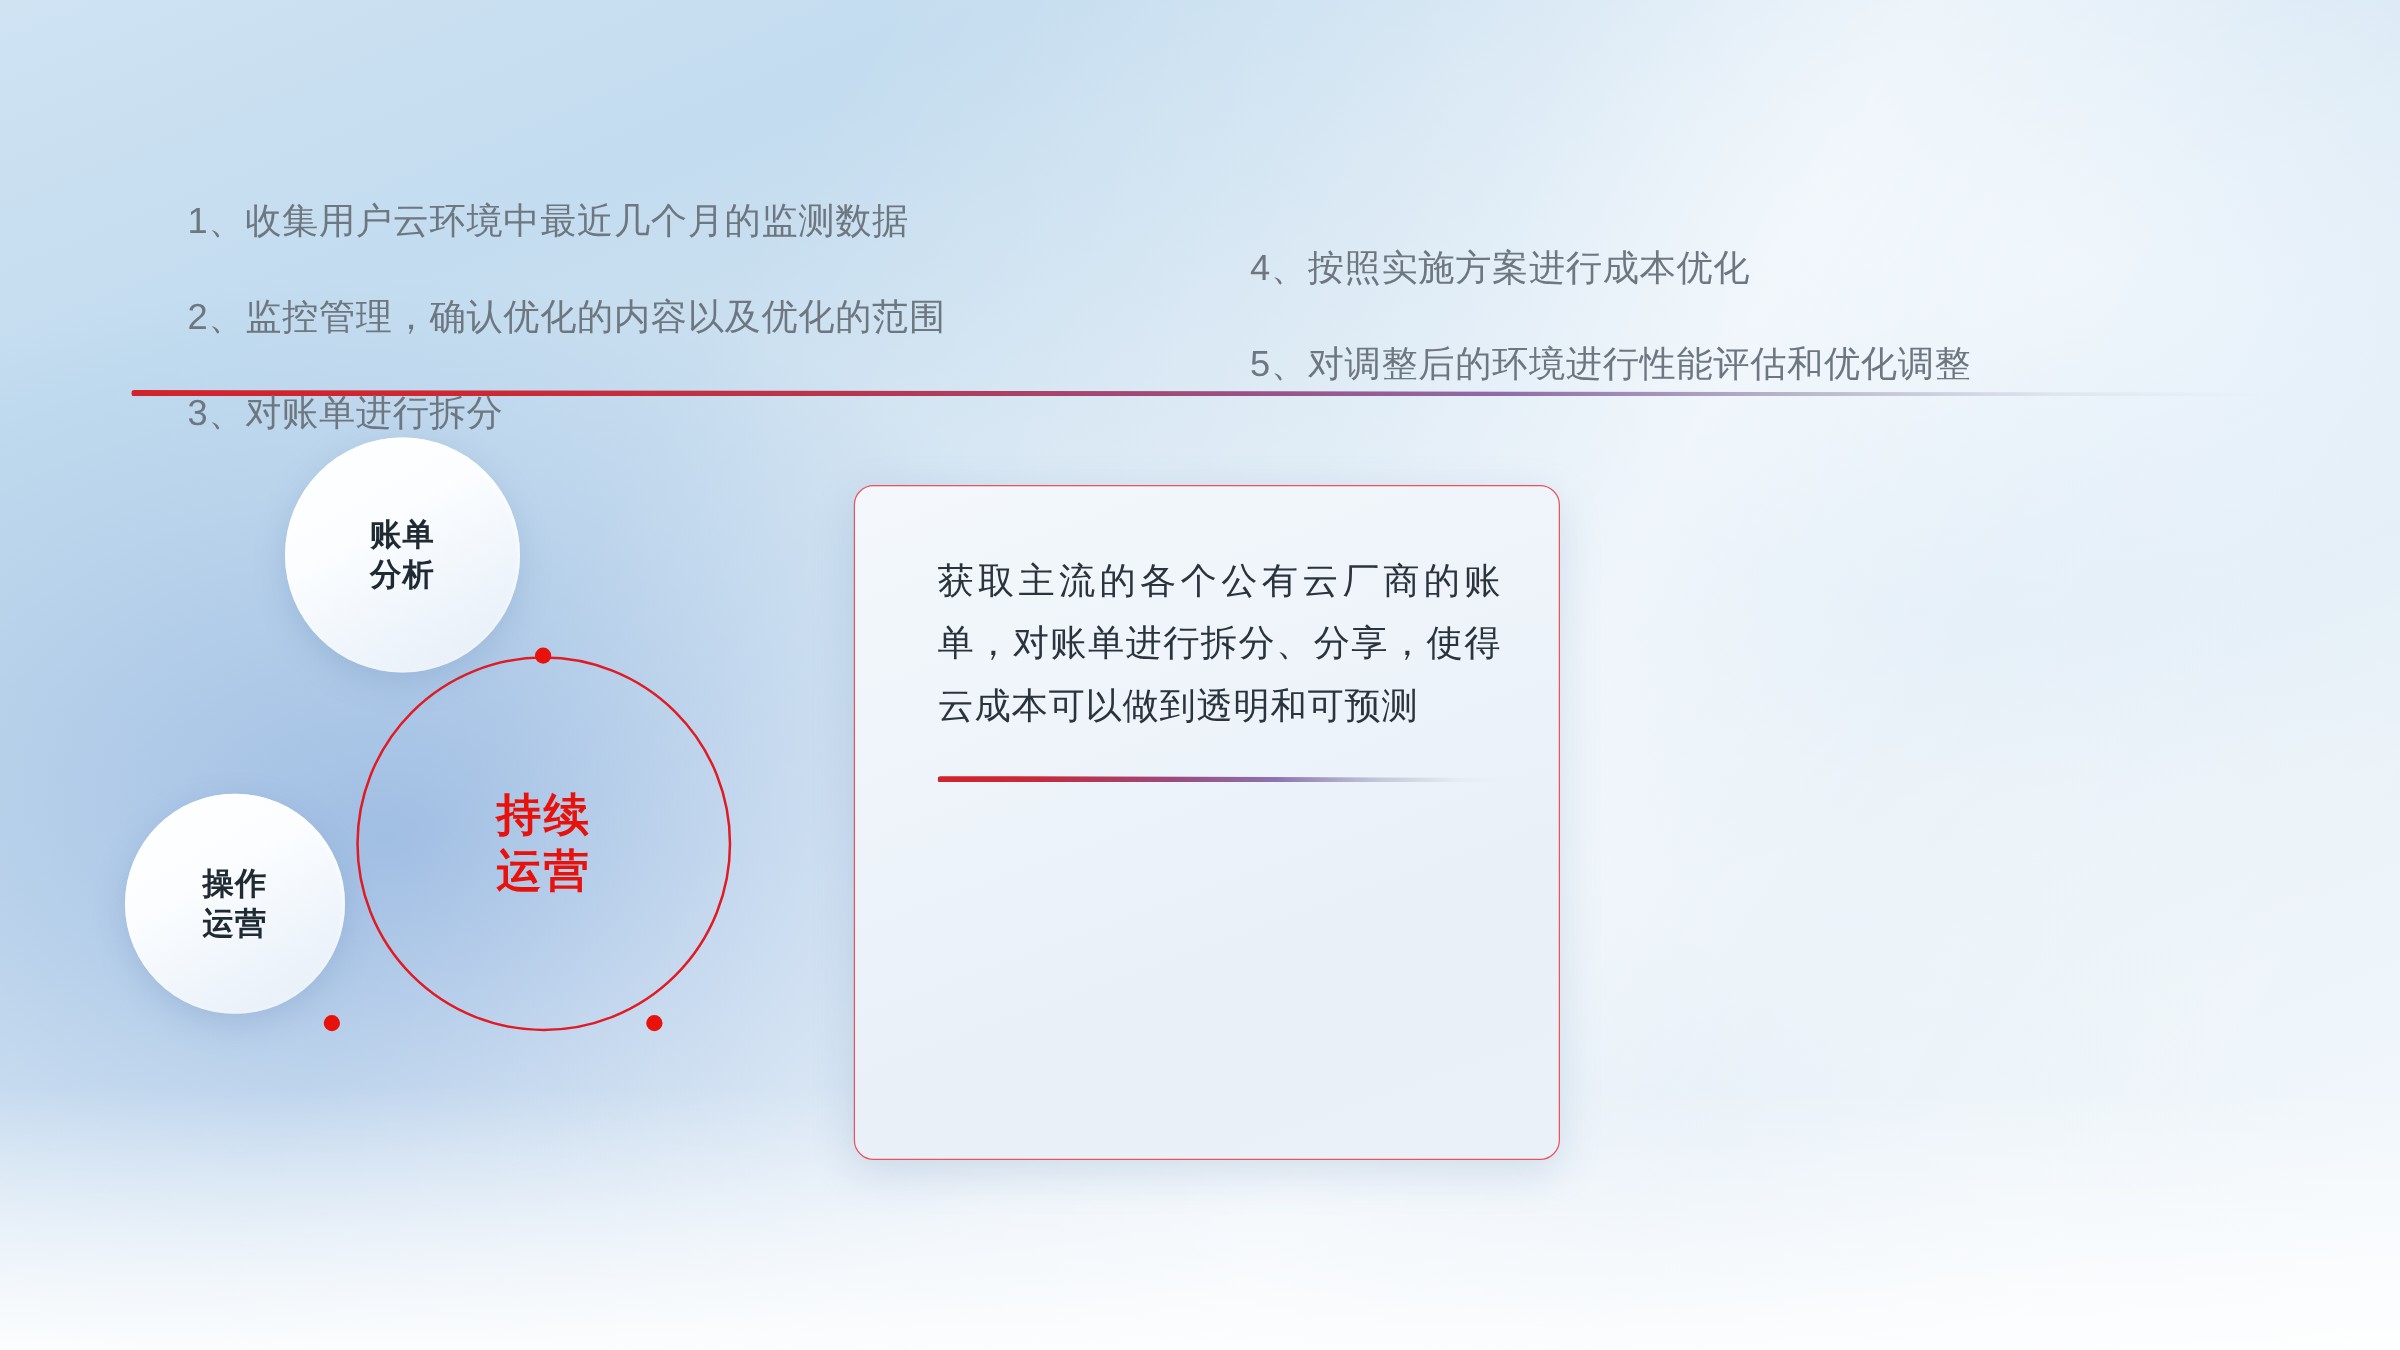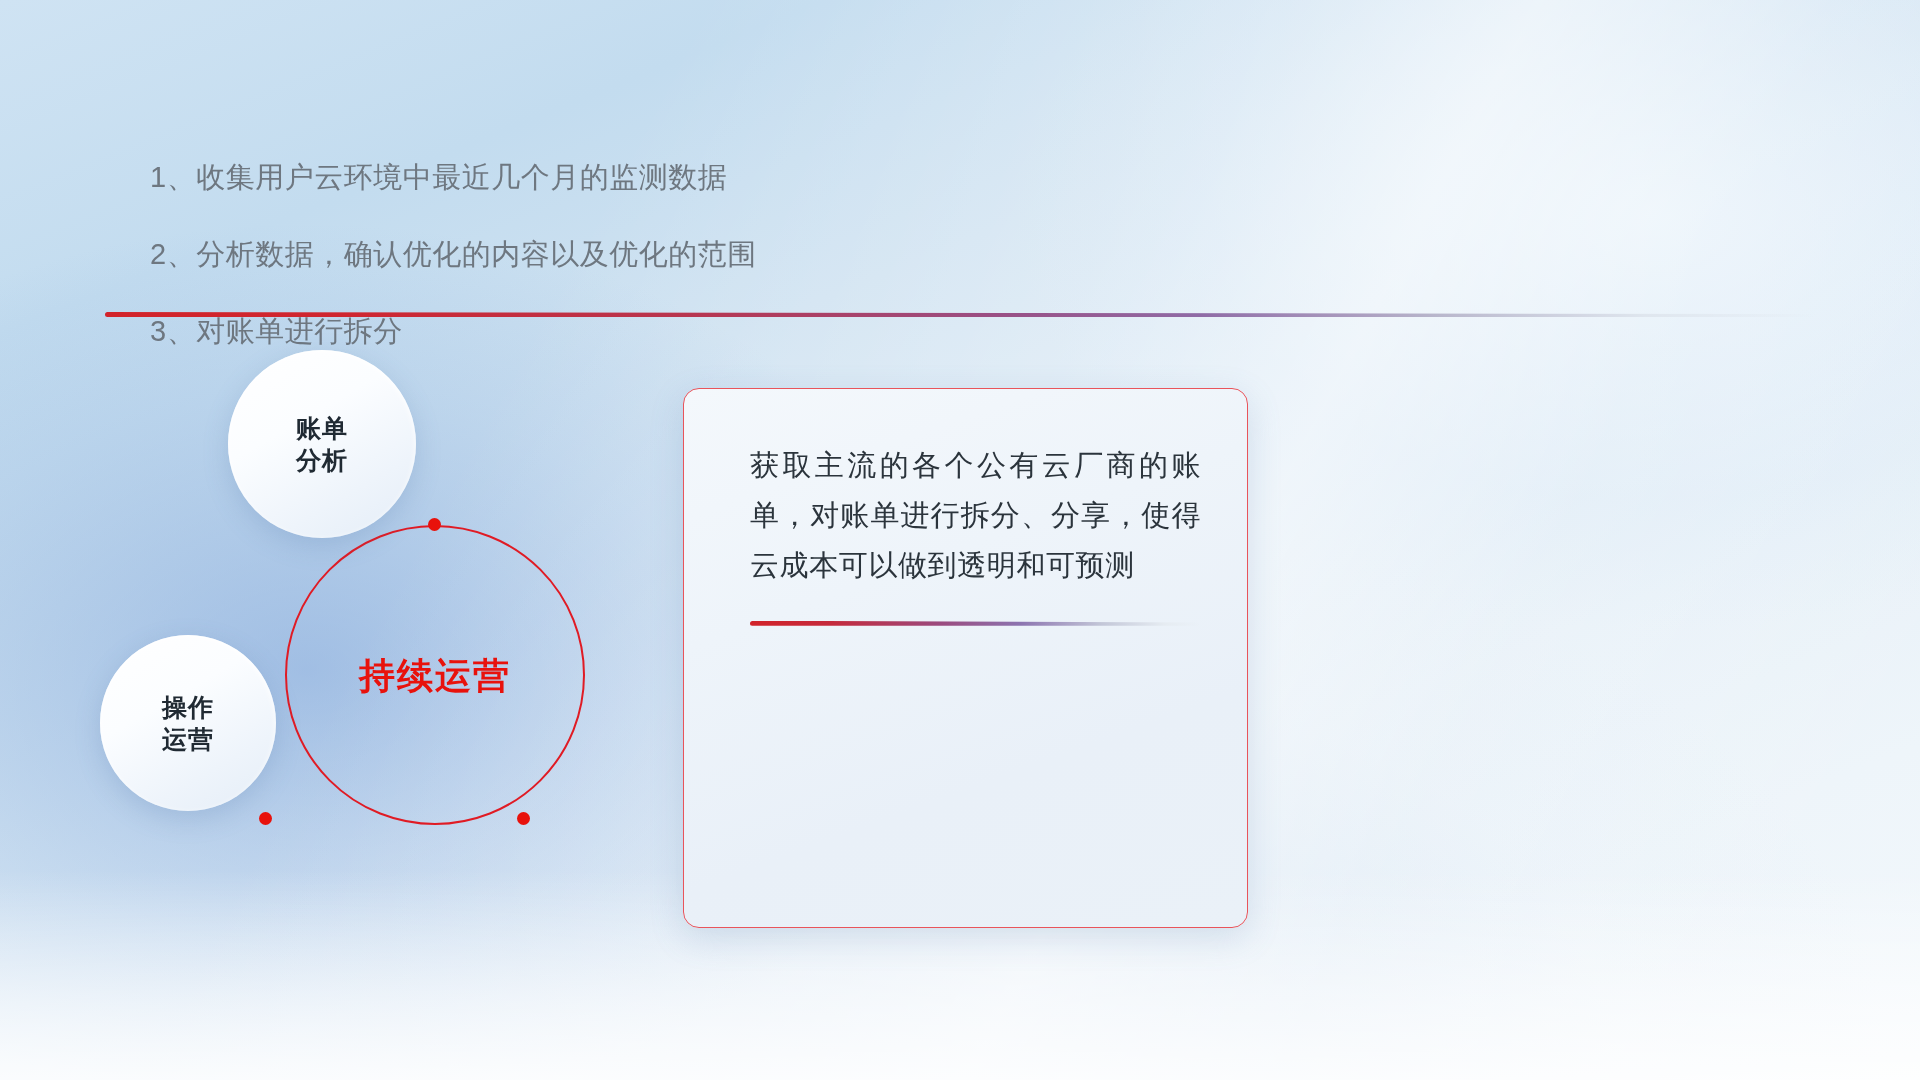--- a/index.html
+++ b/index.html
@@ -103,28 +103,29 @@
     border-radius: 50%;
     box-sizing: border-box;
   }
   .ring-label {
     position: absolute;
     left: 185px;
     top: 175px;
     width: 300px;
     height: 300px;
     display: flex;
-    flex-direction: row;
+    flex-direction: column;
     align-items: center;
     justify-content: center;
     color: #e8120c;
     font-size: 36px;
     font-weight: 700;
     line-height: 1.25;
     letter-spacing: 2px;
+    font-family: Liberation Serif, serif;
   }
   .bubble {
     position: absolute;
     border-radius: 50%;
     display: flex;
     flex-direction: column;
     align-items: center;
     justify-content: center;
     color: #202a33;
     font-size: 25px;
@@ -201,27 +202,35 @@
 </head>
 <body>
 
 <div id="slide">
 
   <div class="steps steps-left">
     <div class="step-line">
       <span class="step-num">1、</span><span>收集用户云环境中最近几个月的监测数据</span>
     </div>
     <div class="step-line">
-      <span class="step-num">2、</span><span>分析数据，确认优化的内容以及优化的范围</span>
+      <span class="step-num">2、</span><span>监控管理，确认优化的内容以及优化的范围</span>
     </div>
     <div class="step-line">
       <span class="step-num">3、</span><span>对账单进行拆分</span>
     </div>
   </div>
 
+  <div class="steps steps-right">
+    <div class="step-line">
+      <span class="step-num">4、</span><span>按照实施方案进行成本优化</span>
+    </div>
+    <div class="step-line">
+      <span class="step-num">5、</span><span>对调整后的环境进行性能评估和优化调整</span>
+    </div>
+  </div>
 
   <div class="divider"></div>
 
   <div class="diagram">
     <div class="ring"></div>
 
     <div class="bubble bubble-top">
       <span>账单</span>
       <span>分析</span>
     </div>

